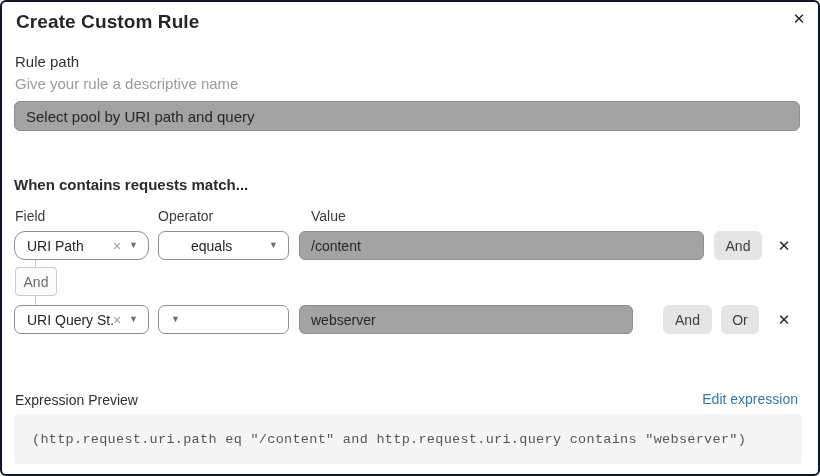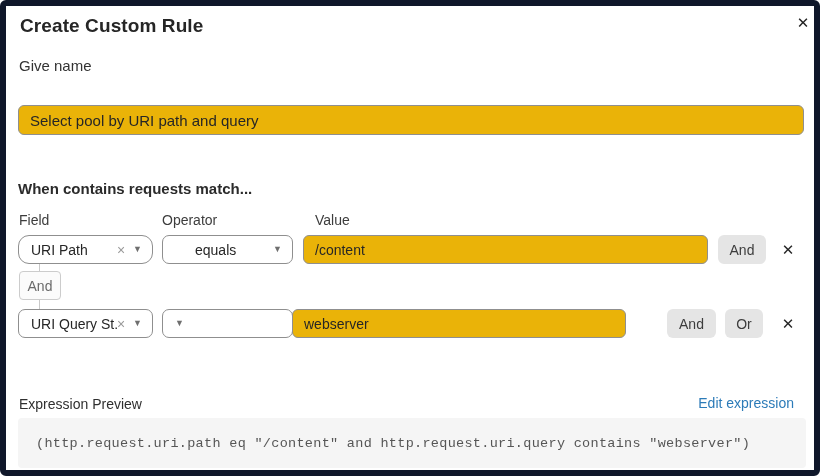--- a/index.html
+++ b/index.html
@@ -6,21 +6,21 @@
   html, body { background: #ffffff; }
   body {
     font-family: "Liberation Sans", "DejaVu Sans", sans-serif;
     width: 820px; height: 476px; position: relative;
     color: #2b2b2b;
   }
   .dialog {
     position: absolute; left: 0; top: 0;
     width: 820px; height: 476px;
     background: #ffffff;
-    border: 6px solid #0f172a;
+    border: 2px solid #0f172a;
     border-radius: 6px;
   }
   .abs { position: absolute; }
 
   .title {
     left: 14px; top: 9px;
     font-size: 19px; font-weight: 700; color: #262626;
     letter-spacing: .1px;
   }
   .close-x {
@@ -28,21 +28,21 @@
     font-size: 15px; font-weight: 700; color: #222;
     display: flex; align-items: center; justify-content: center;
     cursor: pointer;
   }
 
   .field-label { font-size: 15px; color: #333333; }
   .helper-text { font-size: 15px; color: #9b9b9b; }
 
   .text-input {
     border: 1px solid #8f8f8f; border-radius: 6px;
-    background: #eab308; height: 30px;
+    background: #a3a3a3; height: 30px;
     font-family: "Liberation Sans", "DejaVu Sans", sans-serif;
     font-size: 15px; color: #262626;
     padding: 12px 11px; outline: none; width: 100%;
   }
   .row-input { font-size: 14px; height: 29px; }
 
   .section-heading {
     font-size: 15px; font-weight: 700; color: #2b2b2b;
   }
   .col-label { font-size: 14px; color: #3d3d3d; }
@@ -90,21 +90,22 @@
   }
 </style>
 </head>
 <body>
 
 <div class="dialog">
 
   <div class="abs title">Create Custom Rule</div>
   <div class="abs close-x">✕</div>
 
-  <div class="abs field-label" style="left:13px; top:51px;">Give name</div>
+  <div class="abs field-label" style="left:13px; top:51px;">Rule path</div>
+  <div class="abs helper-text" style="left:13px; top:73px;">Give your rule a descriptive name</div>
   <div class="abs" style="left:12px; top:99px; width:786px;">
     <input class="text-input" type="text" value="Select pool by URI path and query" style="">
   </div>
 
   <div class="abs section-heading" style="left:12px; top:174px;">When contains requests match...</div>
 
   <div class="abs col-label" style="left:13px; top:206px;">Field</div>
   <div class="abs col-label" style="left:156px; top:206px;">Operator</div>
   <div class="abs col-label" style="left:297px; top:206px;margin-left:12px;">Value</div>
 
@@ -128,21 +129,21 @@
   <div class="abs connector-line" style="left:33px; top:294px; height:9px;"></div>
 
   <div class="abs select-box" style="left:12px; top:303px; width:135px;">
     <span class="txt">URI Query St...</span>
     <span class="clear-x">×</span>
     <span class="chev">▼</span>
   </div>
   <div class="abs select-box" style="left:156px; top:303px; width:131px;">
     <span class="chev">▼</span>
   </div>
-  <div class="abs" style="left:286px; top:303px; width:334px;">
+  <div class="abs" style="left:297px; top:303px; width:334px;">
     <input class="text-input row-input" type="text" value="webserver" style="">
   </div>
   <button class="abs gray-btn" style="left:661px; top:303px; width:49px;">And</button>
   <button class="abs gray-btn" style="left:719px; top:303px; width:38px;">Or</button>
   <div class="abs delete-x" style="left:773px; top:303px;">✕</div>
 
   <div class="abs preview-label" style="left:13px; top:390px;">Expression Preview</div>
   <div class="abs edit-link" style="right:20px; top:389px;">Edit expression</div>
   <div class="abs code-box" style="left:12px; top:412px; width:788px; height:50px;">
     <span class="code-text">(http.request.uri.path eq "/content" and http.request.uri.query contains "webserver")</span>

